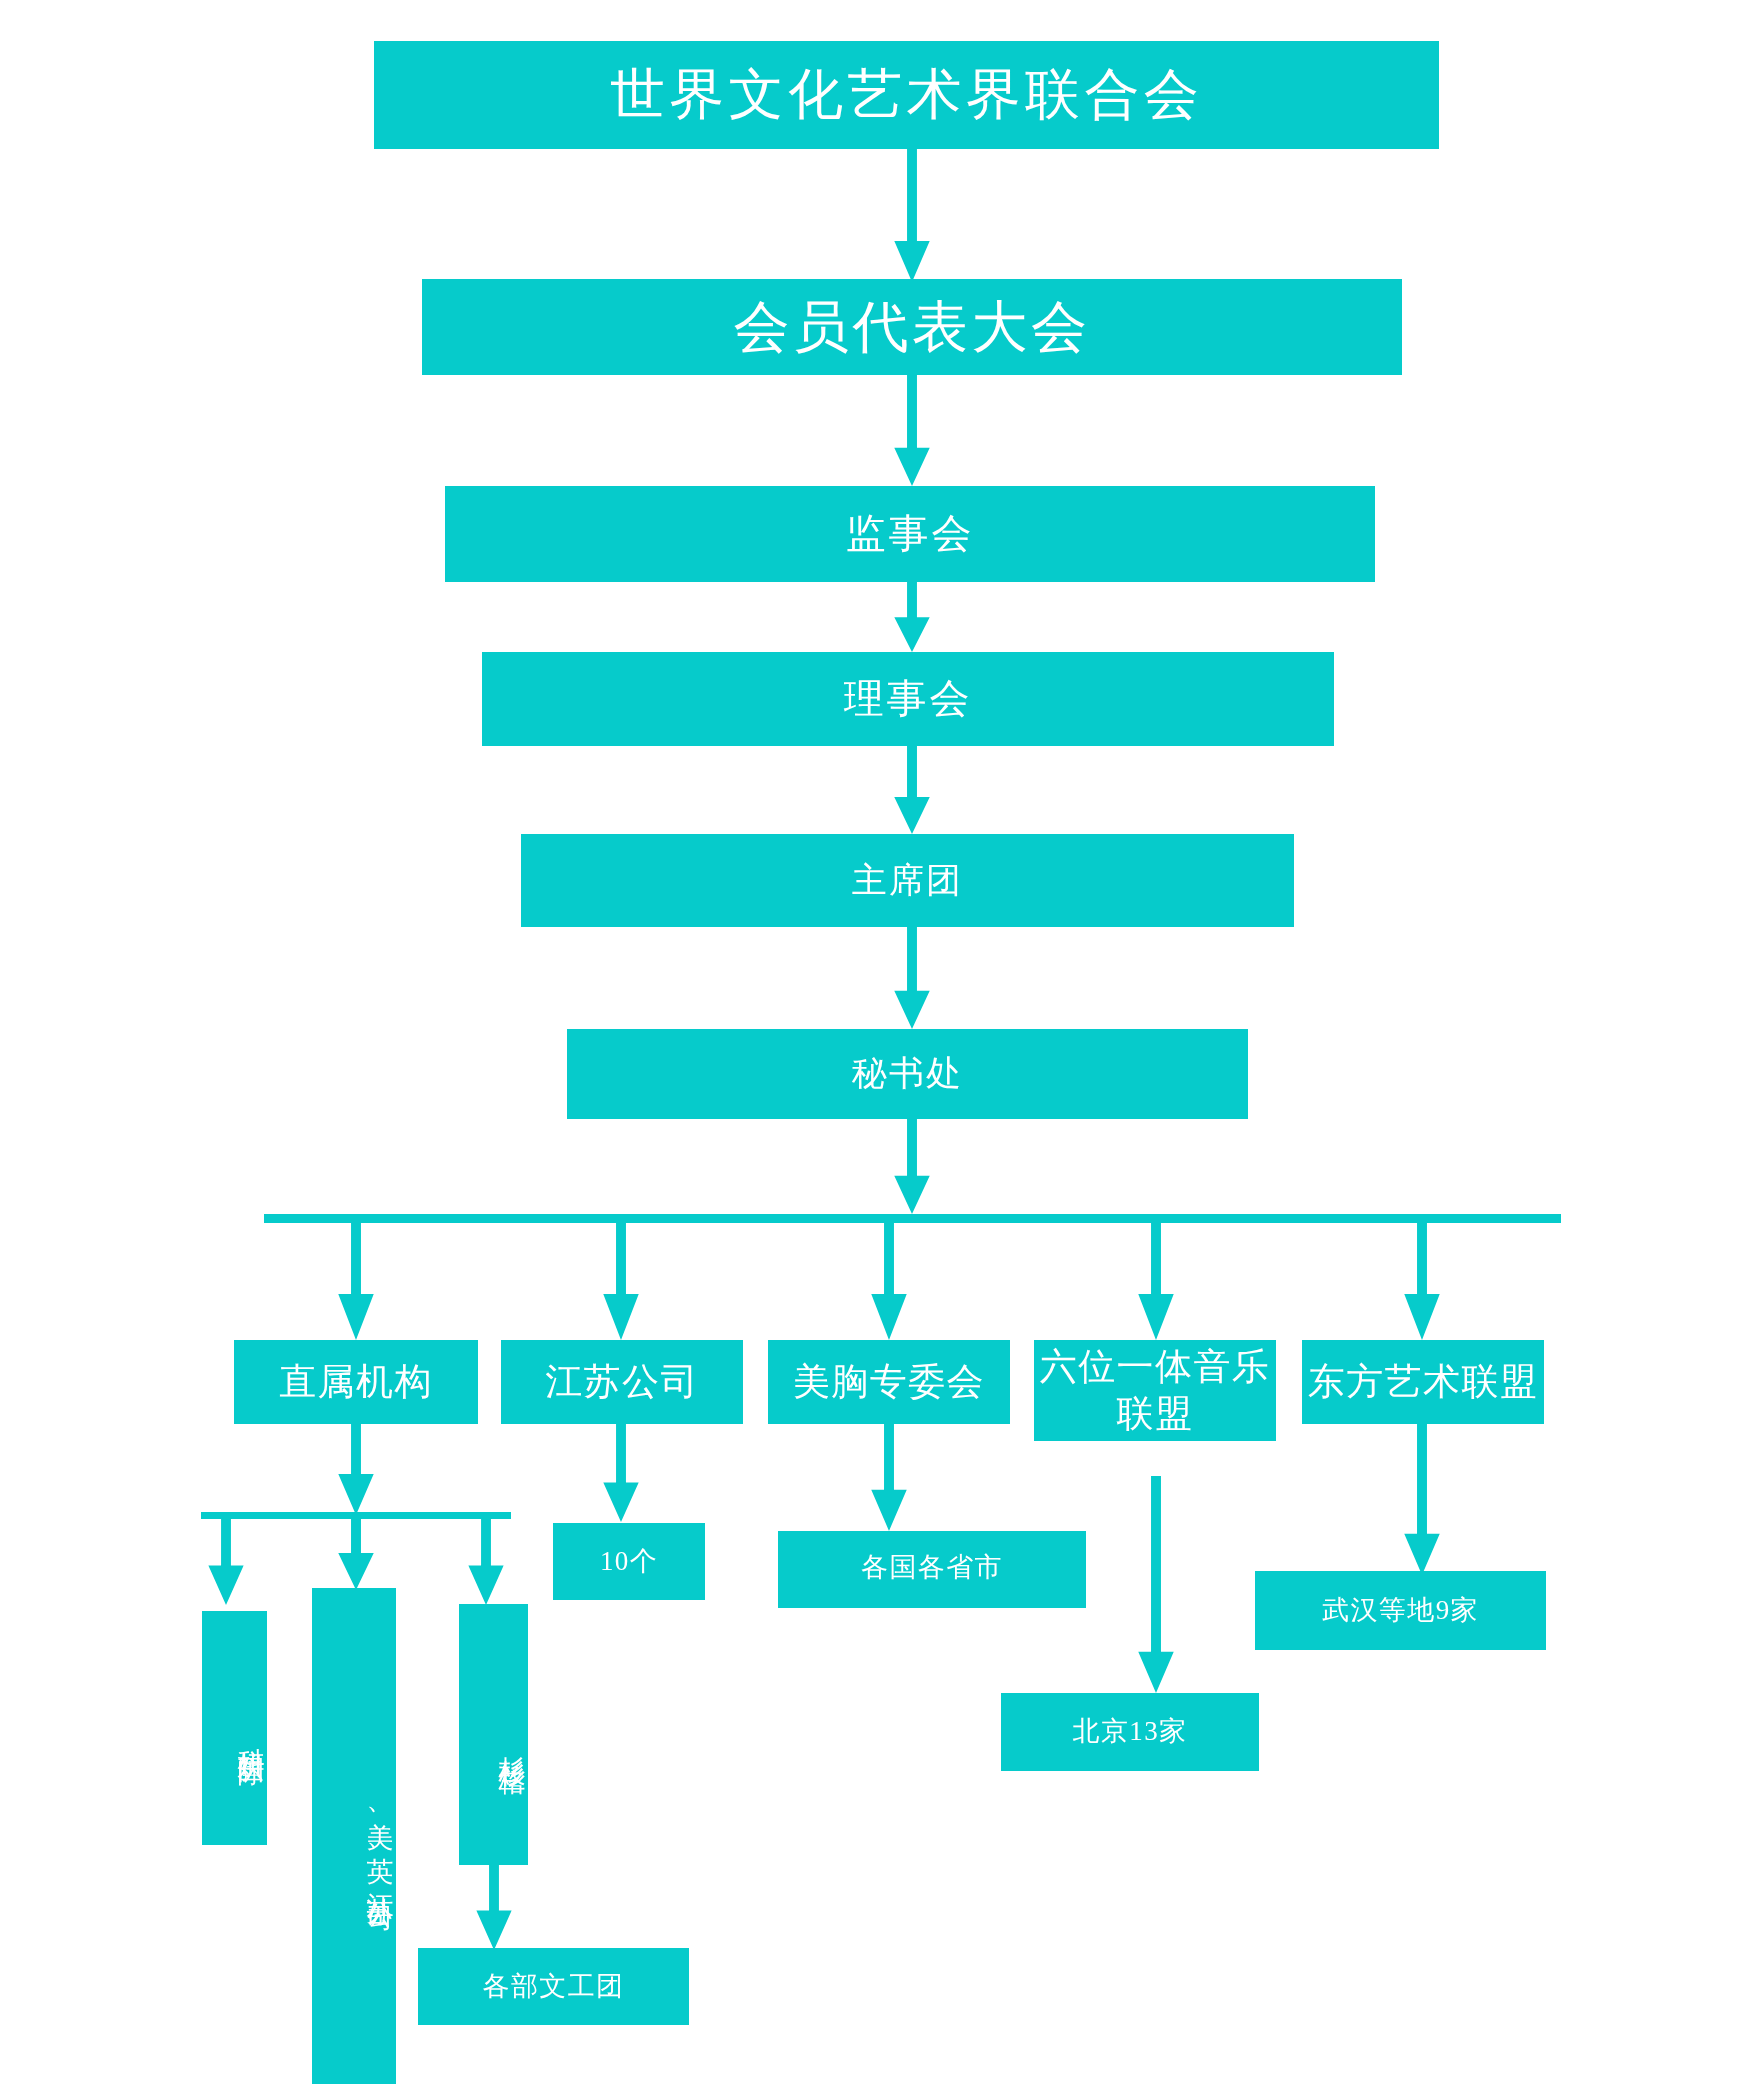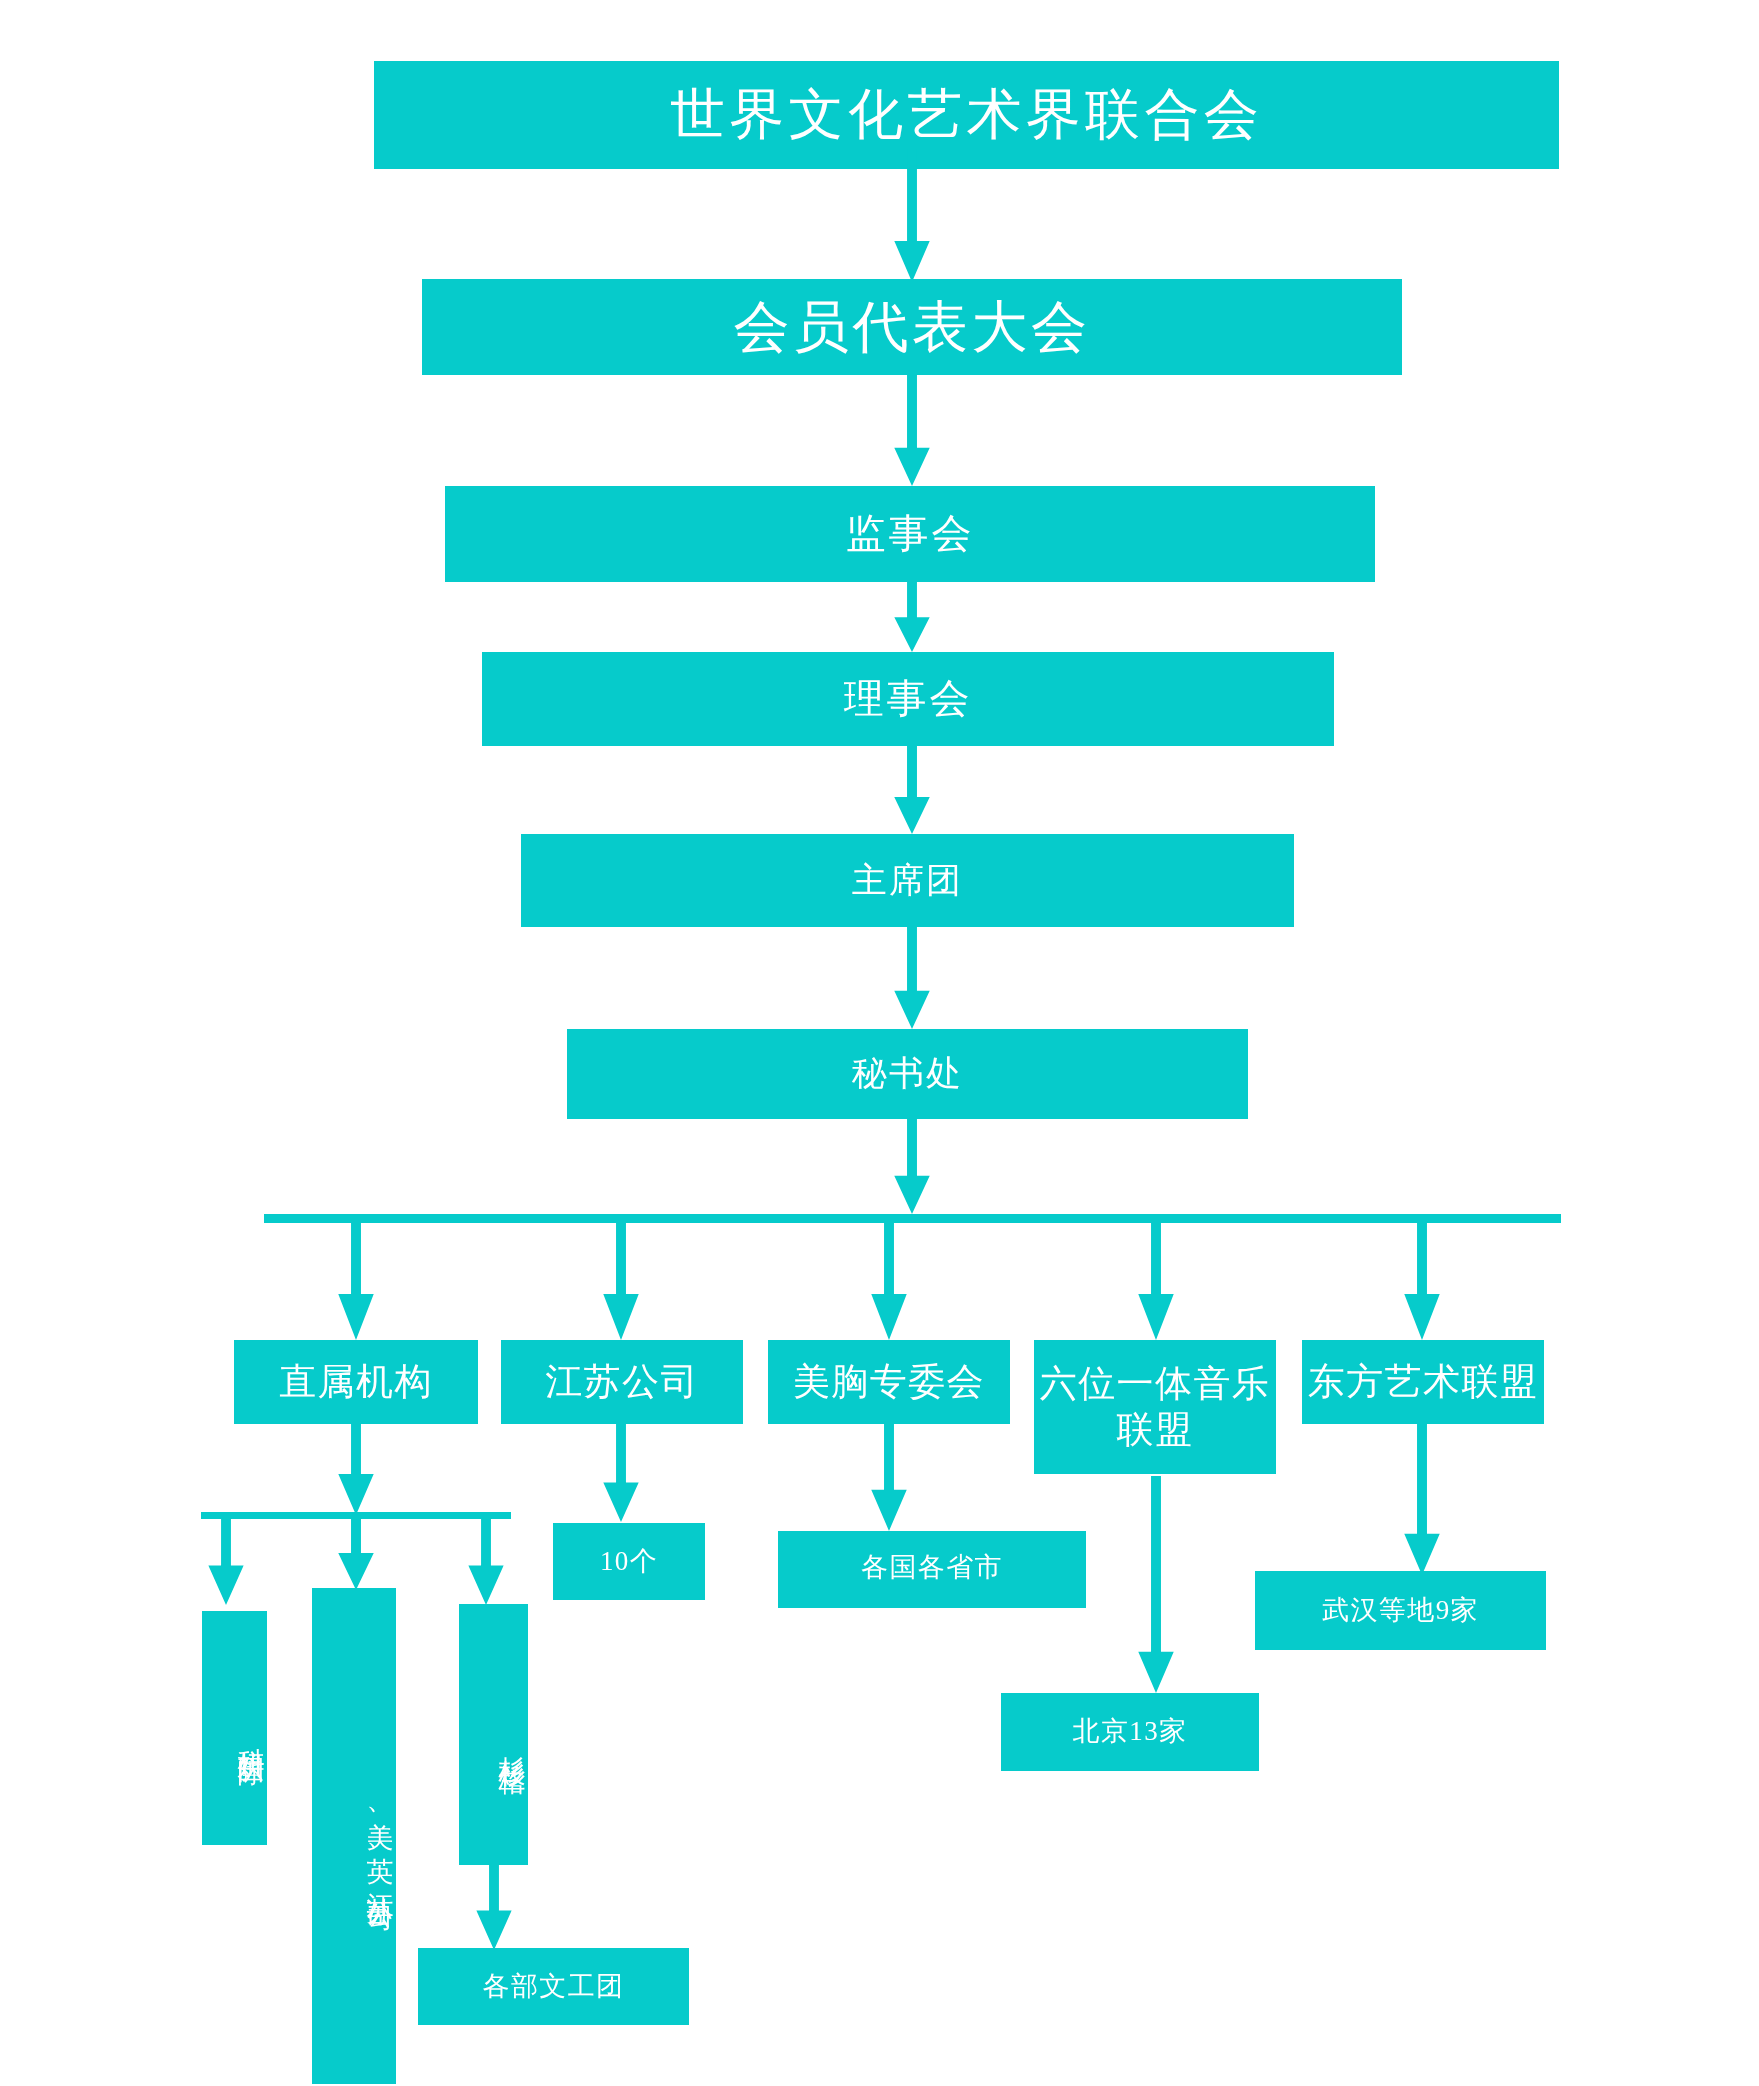--- a/index.html
+++ b/index.html
@@ -52,21 +52,21 @@
     position:absolute;
     overflow:visible;
   }
   .arrow svg{display:block;}
 </style>
 </head>
 <body>
 
 <div id="stage">
 
-  <div class="box lvl1" style="left:374px;top:41px;width:1185px;height:108px;margin-top:20px;">世界文化艺术界联合会</div>
+  <div class="box lvl1" style="left:374px;top:41px;width:1065px;height:108px;">世界文化艺术界联合会</div>
 
   <div class="arrow" style="left:890px;top:149px;">
     <svg width="44" height="133" viewBox="0 0 62 188">
         <polygon fill="#06CBCB" points="24,0 38,0 38,130 56,130 31,188 6,130 24,130"></polygon>
       </svg>
   </div>
 
   <div class="box lvl2" style="left:422px;top:279px;width:980px;height:96px;">会员代表大会</div>
 
   <div class="arrow" style="left:890px;top:374px;">
@@ -134,21 +134,21 @@
         <polygon fill="#06CBCB" points="24,0 38,0 38,100 56,100 31,165 6,100 24,100"></polygon>
       </svg>
   </div>
 
   <div class="box branch" style="left:234px;top:1340px;width:244px;height:84px;">直属机构</div>
 
   <div class="box branch" style="left:501px;top:1340px;width:242px;height:84px;">江苏公司</div>
 
   <div class="box branch" style="left:768px;top:1340px;width:242px;height:84px;">美胸专委会</div>
 
-  <div class="box branch" style="left:1034px;top:1340px;width:242px;height:134px;">六位一体音乐
+  <div class="box branch" style="left:1034px;top:1340px;width:242px;height:101px;">六位一体音乐
 联盟</div>
 
   <div class="box branch" style="left:1302px;top:1340px;width:242px;height:84px;">东方艺术联盟</div>
 
   <div class="arrow" style="left:334px;top:1423px;">
     <svg width="44" height="92" viewBox="0 0 62 130">
         <polygon fill="#06CBCB" points="24,0 38,0 38,72 56,72 31,130 6,72 24,72"></polygon>
       </svg>
   </div>
   <div class="hbar" style="left:201px;top:1512px;width:310px;height:7px;"></div>

